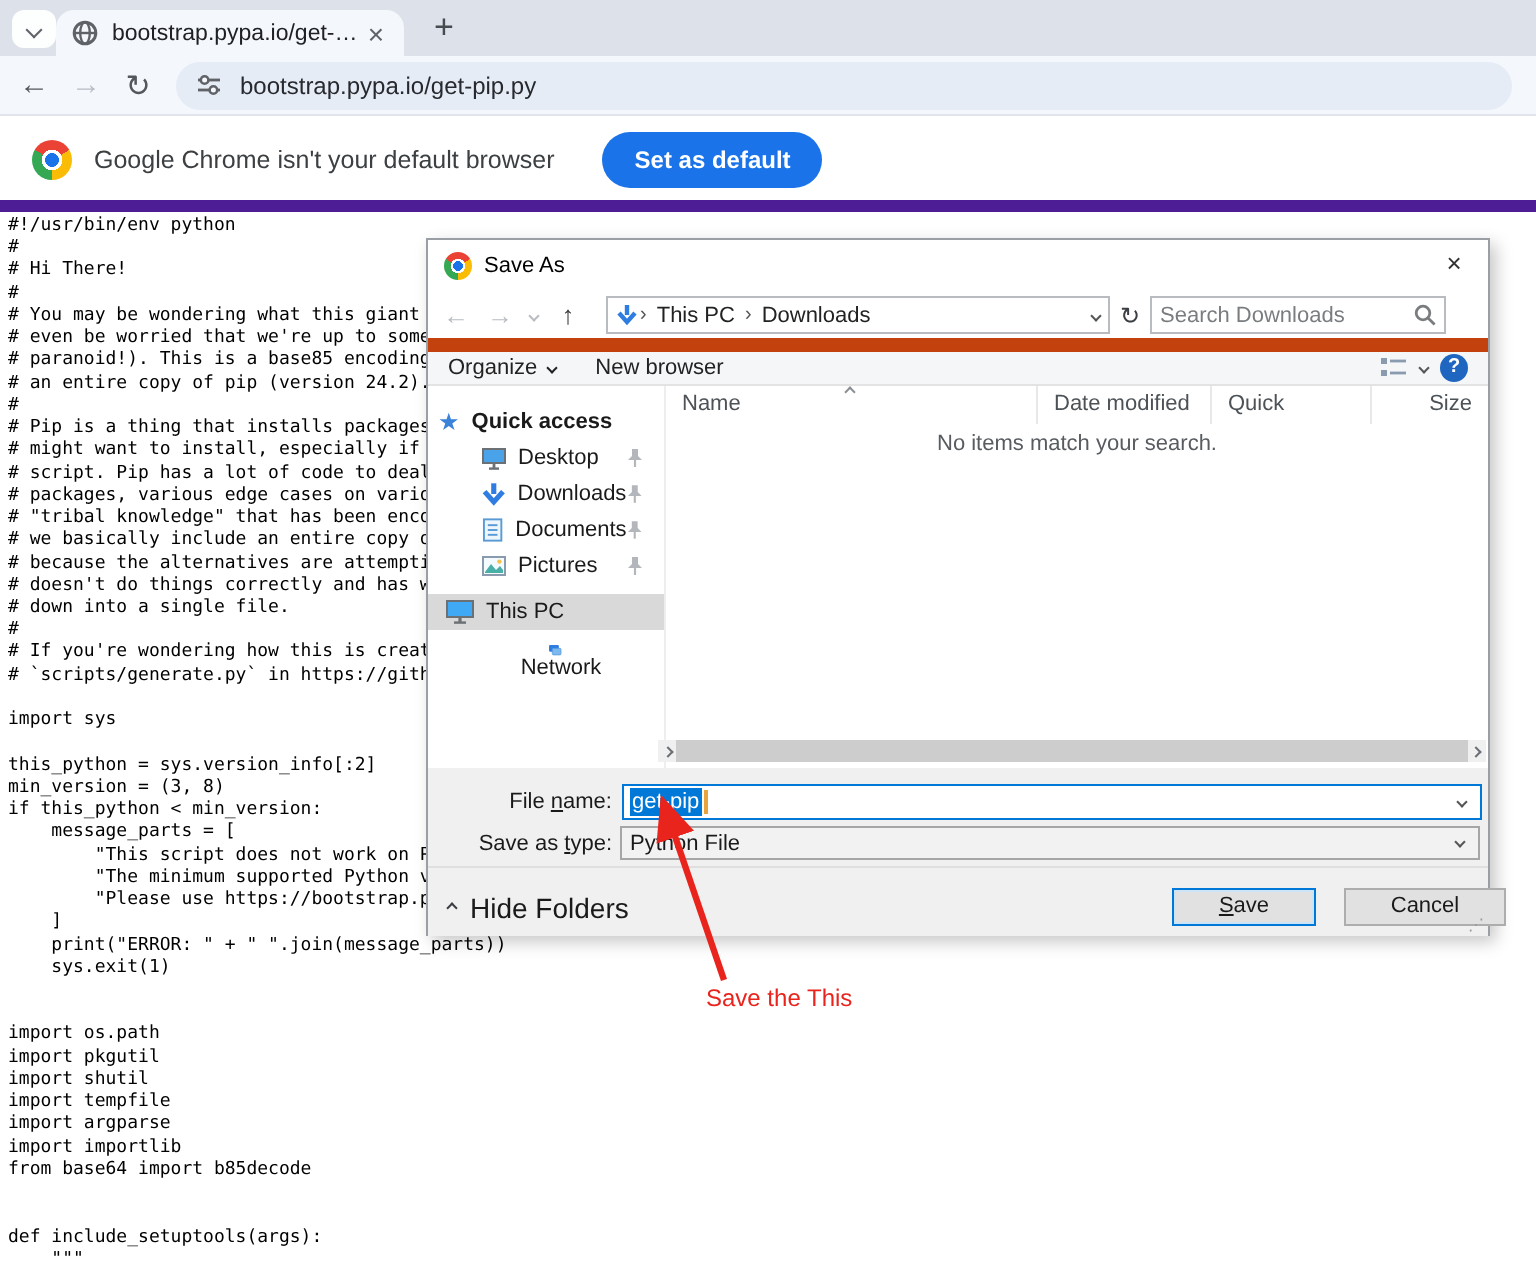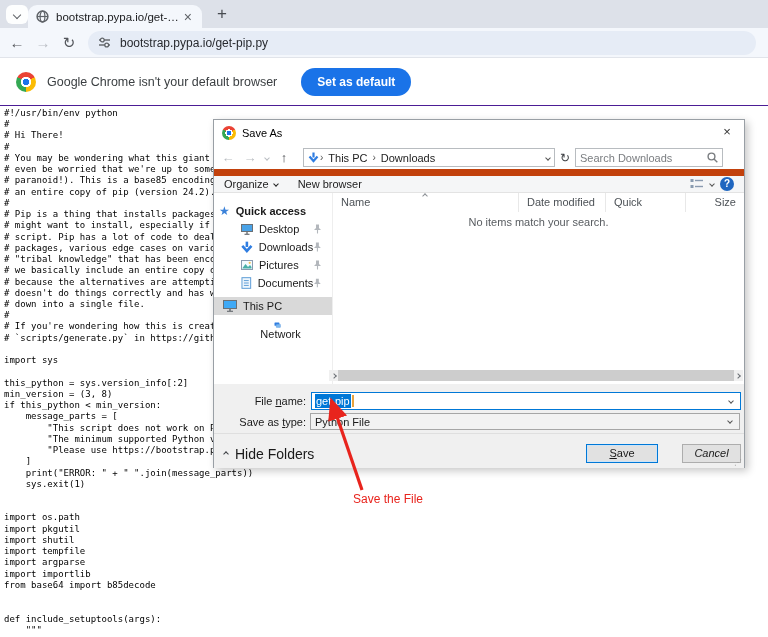--- a/index.html
+++ b/index.html
@@ -25,21 +25,21 @@
 
   #toolbar { position:absolute; left:0; top:28px; width:768px; height:30px; background:#f4f7fc;
     border-bottom:1px solid #e1e4ea; display:flex; align-items:center; }
   .nav-ic { font-size:15px; color:#54575c; width:26px; text-align:center; }
   .nav-ic.disabled { color:#b9bdc4; }
   #omnibox { height:24px; flex:1; margin:0 12px 0 6px; background:#e6ecf6; border-radius:12px;
     display:flex; align-items:center; padding:0 10px; }
   #omnibox-url { font-size:12px; color:#27292e; margin-left:9px; }
 
   #infobar { position:absolute; left:0; top:59px; width:768px; height:47px; background:#fff;
-    border-bottom:1px solid #4c1d95; display:flex; align-items:center; }
+    border-bottom:6px solid #4c1d95; display:flex; align-items:center; }
   .chrome-logo { width:20px; height:20px; border-radius:50%;
     background:
       radial-gradient(circle at 50% 50%, #1a73e8 0 24%, #fff 25% 36%, rgba(0,0,0,0) 37%),
       conic-gradient(from -60deg, #ea4335 0 120deg, #fbbc05 0 240deg, #34a853 0 360deg); }
   .chrome-logo.sm { width:14px; height:14px; }
   #infobar-msg { font-size:12.5px; color:#3c4043; margin-left:11px; }
   #set-default-btn { margin-left:24px; background:#1a73e8; color:#fff; font-size:12px;
     font-weight:bold; border:none; border-radius:14px; padding:7px 16px; }
 
   
@@ -118,21 +118,21 @@
     border:1px solid #a6a6a6; display:flex; align-items:center; padding-left:4px; position:relative; }
   #savetype-chev { position:absolute; right:7px; top:5px; }
 
   #dlg-footer { position:absolute; left:0; top:313px; width:100%; height:35px; background:#f0f0f0;
     border-top:1px solid #dfdfdf; }
   #hide-folders { position:absolute; left:10px; top:12px; display:flex; align-items:center; gap:7px;
     font-size:14px; color:#1a1a1a; }
   .dlg-btn { position:absolute; top:10px; height:19px; font-size:11px; color:#1a1a1a;
     background:#e1e1e1; border:1px solid #adadad; text-align:center; line-height:17px; }
   #save-btn { left:372px; width:72px; border:1px solid #0078d7; box-shadow:0 0 0 1px #cde4f7 inset; }
-  #cancel-btn { left:468px; width:59px;font-style:italic; }
+  #cancel-btn { left:458px; width:81px; }
   #resize-grip { position:absolute; right:2px; bottom:1px; font-size:8px; color:#9a9a9a; }
 
   
   #annotation-layer { position:absolute; left:0; top:0; width:768px; height:637px; z-index:60;
     pointer-events:none; }
   #annotation-text { position:absolute; left:353px; top:492px; font-size:12px; color:#e8241d;
     z-index:61; pointer-events:none; }
 
   svg.ic { display:block; }
 </style>
@@ -300,39 +300,39 @@
           <line x1="5.5" y1="0.5" x2="5.5" y2="5.5" stroke="#2f7de1" stroke-width="2.4"></line>
           <path d="M1.2 4.4 L5.5 9.2 L9.8 4.4" fill="none" stroke="#2f7de1" stroke-width="2.4"></path>
         </svg>
         <span class="lbl">Downloads</span>
         <svg class="pin ic" width="9" height="10" viewBox="0 0 9 10">
           <path d="M3 0.5 H6 V4 L8 6 H1 L3 4 Z" fill="#9aa0a6"></path>
             <line x1="4.5" y1="6" x2="4.5" y2="9.5" stroke="#9aa0a6" stroke-width="1.1"></line>
         </svg>
       </div>
       <div class="side-row side-child">
-        <svg class="ic" width="12" height="10" viewBox="0 0 12 10">
-          <rect x="0.5" y="0.5" width="11" height="9" fill="#f4fbff" stroke="#8a9bb0"></rect>
-          <path d="M1.5 8 L4.5 4 L7 7 L9 5 L10.5 7 V8.5 H1.5 Z" fill="#49b0a8"></path>
-          <circle cx="8.7" cy="2.8" r="1.1" fill="#f2c14e"></circle>
-        </svg>
-        <span class="lbl">Pictures</span>
-        <svg class="pin ic" width="9" height="10" viewBox="0 0 9 10">
-          <path d="M3 0.5 H6 V4 L8 6 H1 L3 4 Z" fill="#9aa0a6"></path>
-            <line x1="4.5" y1="6" x2="4.5" y2="9.5" stroke="#9aa0a6" stroke-width="1.1"></line>
-        </svg>
-      </div>
-      <div class="side-row side-child">
         <svg class="ic" width="11" height="12" viewBox="0 0 11 12">
           <rect x="1" y="0.5" width="9" height="11" fill="#eef6fd" stroke="#5b9bd5"></rect>
           <line x1="3" y1="3.5" x2="8" y2="3.5" stroke="#5b9bd5"></line>
             <line x1="3" y1="6" x2="8" y2="6" stroke="#5b9bd5"></line>
           <line x1="3" y1="8.5" x2="8" y2="8.5" stroke="#5b9bd5"></line>
         </svg>
         <span class="lbl">Documents</span>
+        <svg class="pin ic" width="9" height="10" viewBox="0 0 9 10">
+          <path d="M3 0.5 H6 V4 L8 6 H1 L3 4 Z" fill="#9aa0a6"></path>
+            <line x1="4.5" y1="6" x2="4.5" y2="9.5" stroke="#9aa0a6" stroke-width="1.1"></line>
+        </svg>
+      </div>
+      <div class="side-row side-child">
+        <svg class="ic" width="12" height="10" viewBox="0 0 12 10">
+          <rect x="0.5" y="0.5" width="11" height="9" fill="#f4fbff" stroke="#8a9bb0"></rect>
+          <path d="M1.5 8 L4.5 4 L7 7 L9 5 L10.5 7 V8.5 H1.5 Z" fill="#49b0a8"></path>
+          <circle cx="8.7" cy="2.8" r="1.1" fill="#f2c14e"></circle>
+        </svg>
+        <span class="lbl">Pictures</span>
         <svg class="pin ic" width="9" height="10" viewBox="0 0 9 10">
           <path d="M3 0.5 H6 V4 L8 6 H1 L3 4 Z" fill="#9aa0a6"></path>
             <line x1="4.5" y1="6" x2="4.5" y2="9.5" stroke="#9aa0a6" stroke-width="1.1"></line>
         </svg>
       </div>
       <div class="side-row" id="side-thispc">
         <svg class="ic" width="14" height="12" viewBox="0 0 14 12">
           <rect x="0.5" y="0.5" width="13" height="8" fill="#3fa9f5" stroke="#6b7075"></rect>
           <line x1="7" y1="9" x2="7" y2="11" stroke="#6b7075" stroke-width="1.6"></line>
           <line x1="4" y1="11.3" x2="10" y2="11.3" stroke="#6b7075" stroke-width="1.2"></line>
@@ -403,13 +403,13 @@
 </div>
 
 <svg id="annotation-layer">
   <defs>
     <marker id="arrowhead" markerWidth="7" markerHeight="7" refX="4.5" refY="3.5" orient="auto">
       <polygon points="0 0.4, 7 3.5, 0 6.6" fill="#e8241d"></polygon>
     </marker>
   </defs>
   <line x1="362" y1="490" x2="333" y2="405" stroke="#e8241d" stroke-width="3.2" marker-end="url(#arrowhead)"></line>
 </svg>
-<div id="annotation-text">Save the File</div>
+<div id="annotation-text">Save the This</div>
 
 </body></html>

